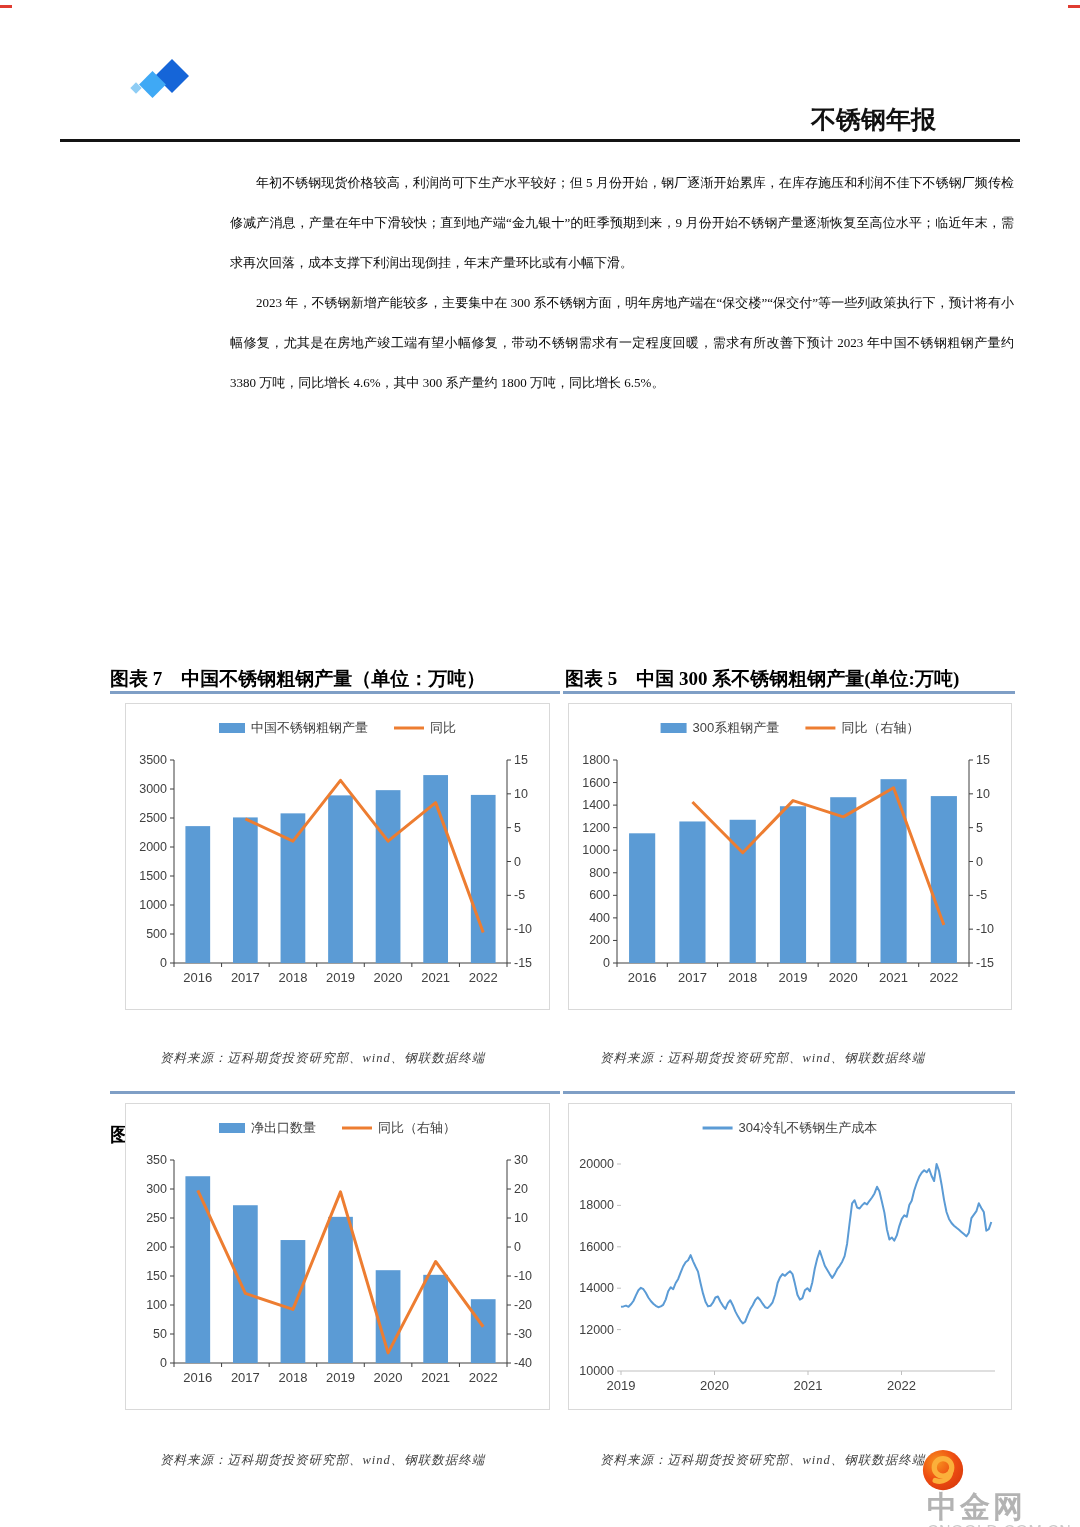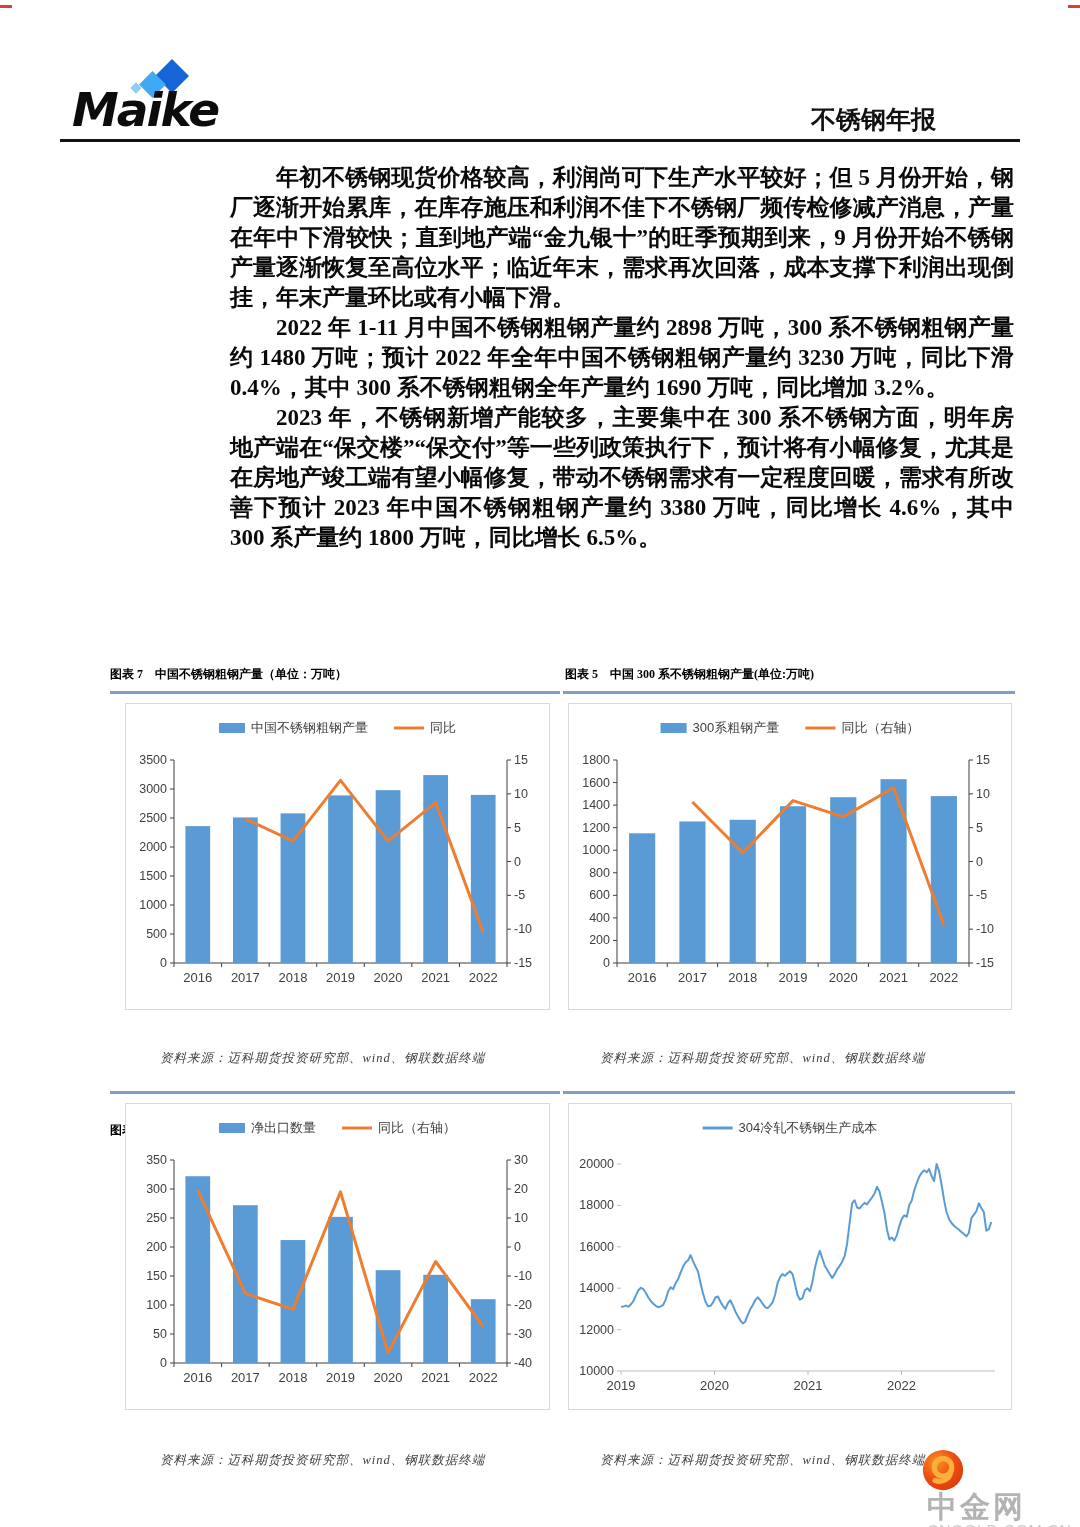--- a/index.html
+++ b/index.html
@@ -11,25 +11,25 @@
   .logo-text{position:absolute;left:0;top:22px;font-family:"DejaVu Sans",sans-serif;
              font-weight:bold;font-style:italic;font-size:47px;line-height:1;color:#0c0c0c;letter-spacing:-2px;}
   .diamond{position:absolute;transform:rotate(45deg);}
   .d-dark{width:24px;height:24px;background:#1565d8;left:88px;top:0px;}
   .d-light{width:19px;height:19px;background:#3fa9f5;left:71px;top:11px;}
   .d-dot{width:8px;height:8px;background:#8ecdf5;left:60px;top:20px;}
   .doc-title{position:absolute;right:144px;top:103px;font-family:"Liberation Sans",sans-serif;
              font-weight:bold;font-size:25px;color:#111;}
   .header-rule{position:absolute;left:60px;top:139px;width:960px;height:3px;background:#141414;}
   
-  .text-block{position:absolute;left:230px;top:163px;width:784px;font-size:23px;
-              line-height:30px;text-align:justify;color:#0a0a0a;font-weight:bold;}
+  .text-block{position:absolute;left:230px;top:163px;width:784px;font-size:13px;
+              line-height:40px;text-align:justify;color:#0a0a0a;}
   .text-block p{margin:0;text-indent:2em;}
   
-  .fig-caption{position:absolute;font-weight:bold;font-size:12px;white-space:nowrap;color:#000;}
+  .fig-caption{position:absolute;font-weight:bold;font-size:19px;white-space:nowrap;color:#000;}
   .fig-underline{position:absolute;height:3px;background:#7f9fc6;}
   .chart-box{position:absolute;border:1px solid #d9d9d9;background:#fff;}
   .chart-box svg{display:block;}
   .fig-source{position:absolute;font-style:italic;font-size:12.5px;letter-spacing:1px;
               color:#3d3d3d;white-space:nowrap;margin-top:28px;}
   
   .footer{position:absolute;left:922px;top:1449px;width:152px;}
   .footer-row{display:flex;align-items:flex-start;flex-direction:column;}
   .cn-logo{width:42px;height:42px;flex:0 0 auto;}
   .footer-texts{margin-left:5px;}
@@ -45,28 +45,26 @@
 
 <div class="page">
 
   <div class="crop" style="left:0;top:5px;width:12px;height:3px;"></div>
   <div class="crop" style="left:1068px;top:5px;width:12px;height:3px;"></div>
 
   <div class="logo">
     <span class="diamond d-dark"></span>
     <span class="diamond d-light"></span>
     <span class="diamond d-dot"></span>
-    <div class="logo-text">Maike</div>
   </div>
   <div class="doc-title">不锈钢年报</div>
   <div class="header-rule"></div>
 
   <div class="text-block">
     <p>年初不锈钢现货价格较高，利润尚可下生产水平较好；但 5 月份开始，钢厂逐渐开始累库，在库存施压和利润不佳下不锈钢厂频传检修减产消息，产量在年中下滑较快；直到地产端“金九银十”的旺季预期到来，9 月份开始不锈钢产量逐渐恢复至高位水平；临近年末，需求再次回落，成本支撑下利润出现倒挂，年末产量环比或有小幅下滑。</p>
-    <p>2022 年 1-11 月中国不锈钢粗钢产量约 2898 万吨，300 系不锈钢粗钢产量约 1480 万吨；预计 2022 年全年中国不锈钢粗钢产量约 3230 万吨，同比下滑 0.4%，其中 300 系不锈钢粗钢全年产量约 1690 万吨，同比增加 3.2%。</p>
     <p>2023 年，不锈钢新增产能较多，主要集中在 300 系不锈钢方面，明年房地产端在“保交楼”“保交付”等一些列政策执行下，预计将有小幅修复，尤其是在房地产竣工端有望小幅修复，带动不锈钢需求有一定程度回暖，需求有所改善下预计 2023 年中国不锈钢粗钢产量约 3380 万吨，同比增长 4.6%，其中 300 系产量约 1800 万吨，同比增长 6.5%。</p>
   </div>
 
   <div class="fig-caption" style="left:110px;top:666px;">图表 7　中国不锈钢粗钢产量（单位：万吨）</div>
   <div class="fig-caption" style="left:565px;top:666px;">图表 5　中国 300 系不锈钢粗钢产量(单位:万吨)</div>
   <div class="fig-underline" style="left:110px;top:691px;width:450px;"></div>
   <div class="fig-underline" style="left:563px;top:691px;width:452px;"></div>
   <div class="chart-box" id="chart-fig7" style="left:125px;top:703px;width:423px;height:305px;">
       <svg width="423" height="305">
         <line x1="48" y1="56" x2="48" y2="259" stroke="#3f3f3f"></line>

